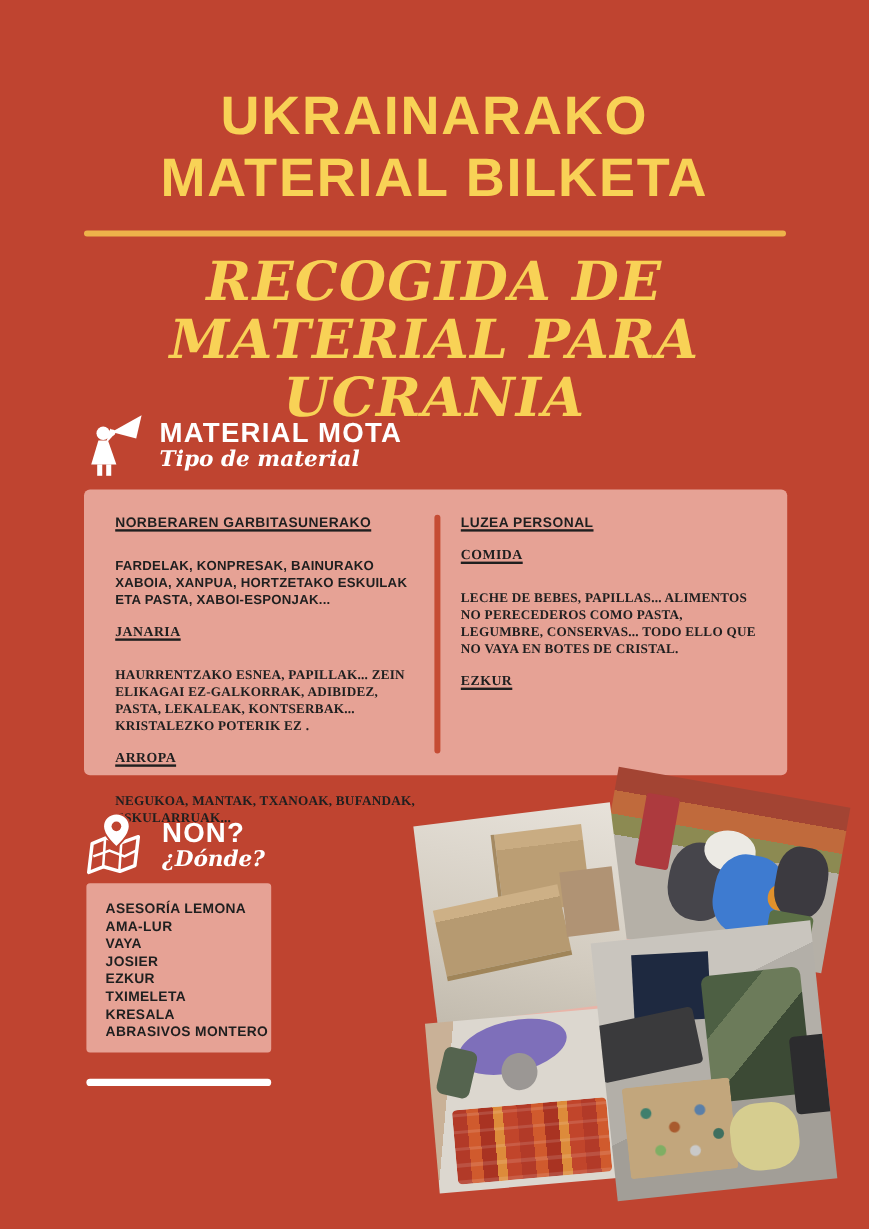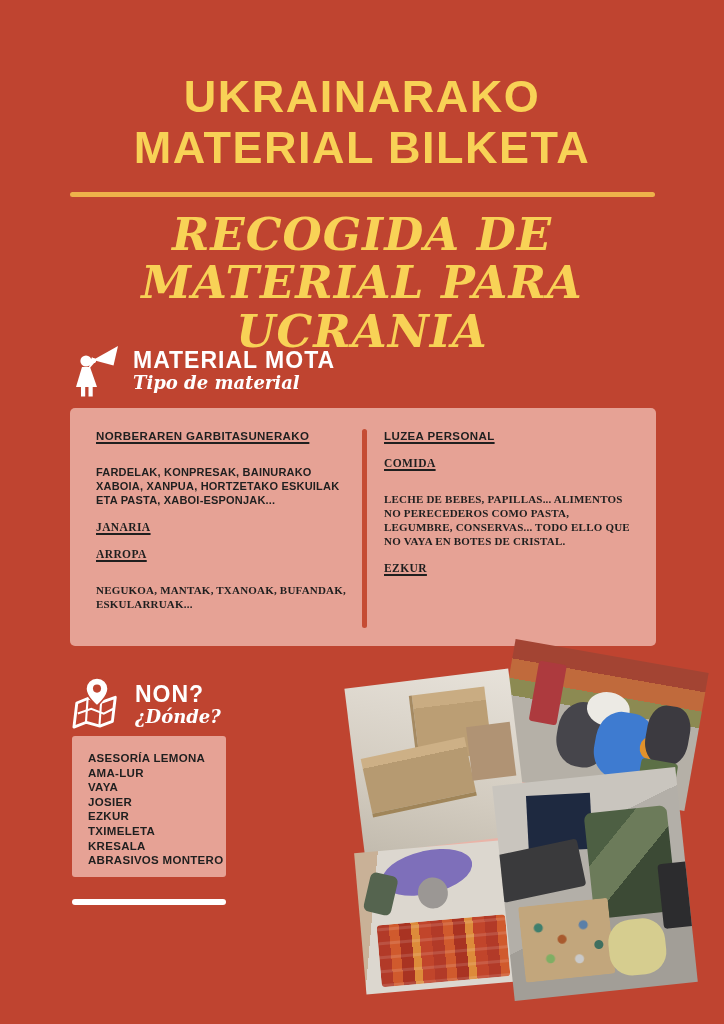--- a/index.html
+++ b/index.html
@@ -182,20 +182,21 @@
   </div>
 
   <div class="panel">
     <div class="col col-left">
       <div class="cat">
         <div class="cat-title">NORBERAREN GARBITASUNERAKO</div>
         <p class="cat-body">FARDELAK, KONPRESAK, BAINURAKO XABOIA, XANPUA, HORTZETAKO ESKUILAK ETA PASTA, XABOI-ESPONJAK...</p>
       </div>
       <div class="cat">
         <div class="cat-title">JANARIA</div>
+        <p class="cat-body">HAURRENTZAKO ESNEA, PAPILLAK... ZEIN ELIKAGAI EZ-GALKORRAK, ADIBIDEZ, PASTA, LEKALEAK, KONTSERBAK... KRISTALEZKO POTERIK EZ .</p>
       </div>
       <div class="cat">
         <div class="cat-title">ARROPA</div>
         <p class="cat-body">NEGUKOA, MANTAK, TXANOAK, BUFANDAK, ESKULARRUAK...</p>
       </div>
     </div>
     <div class="vdivider"></div>
     <div class="col col-right">
       <div class="cat">
         <div class="cat-title">LUZEA PERSONAL</div>

